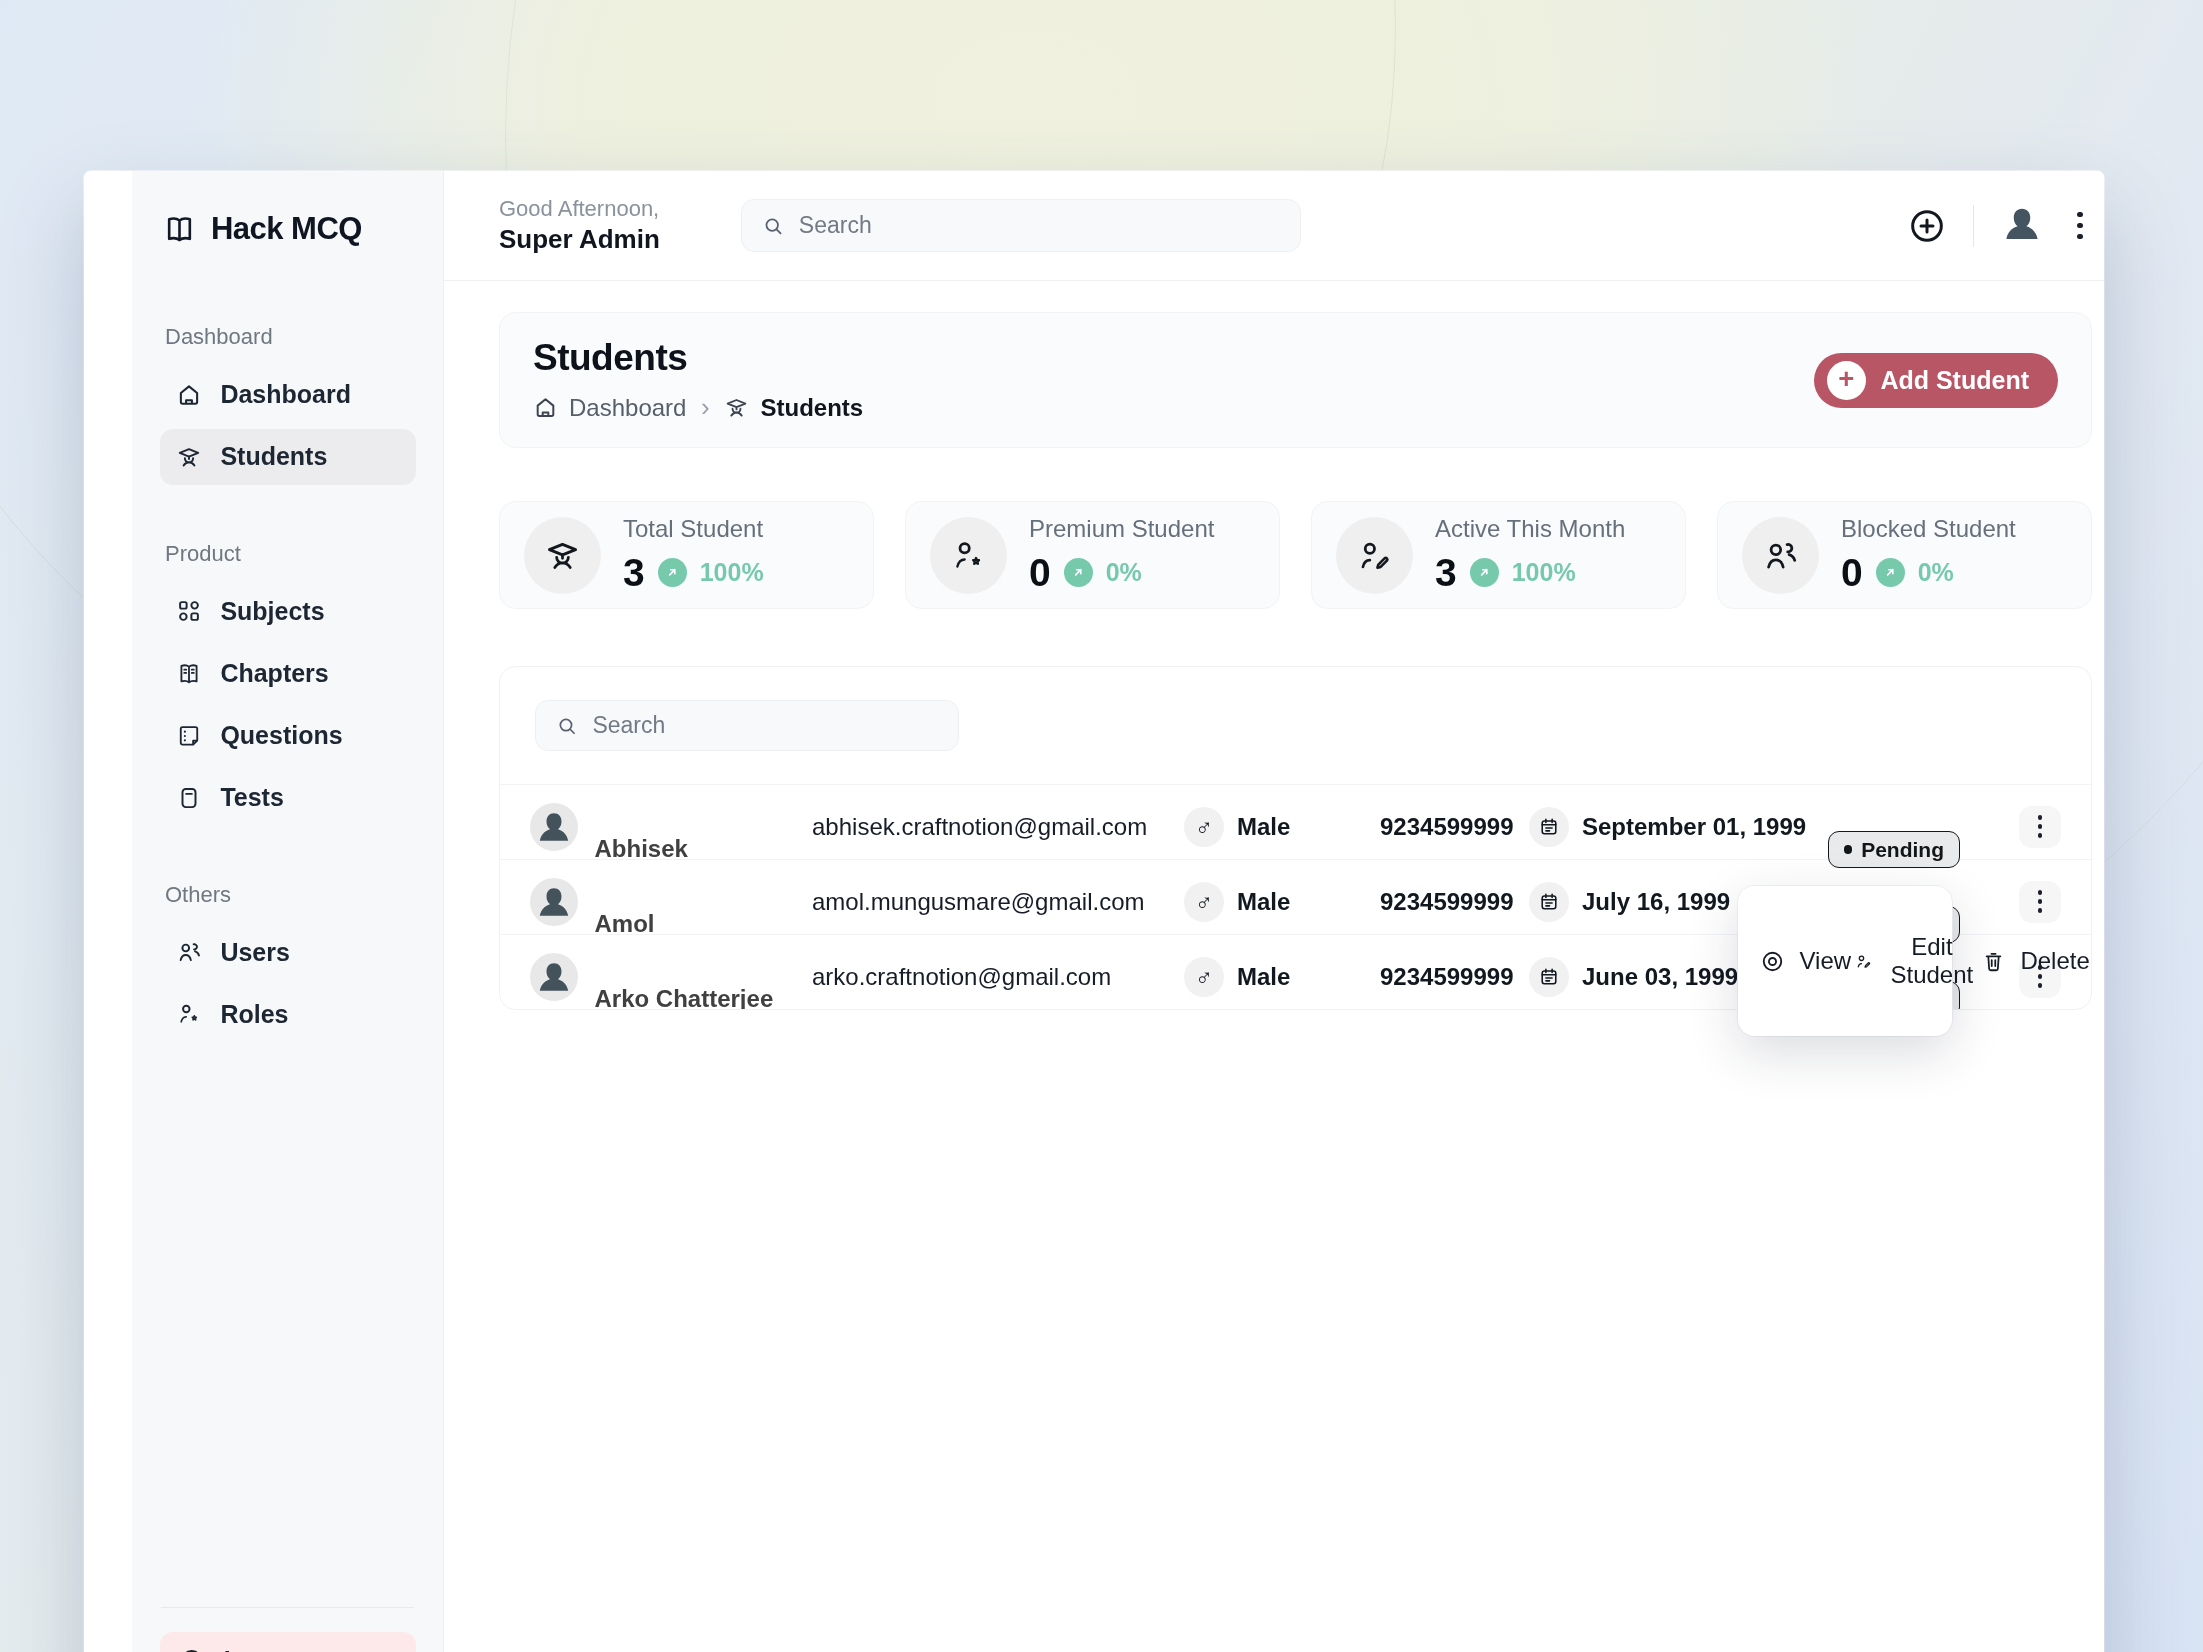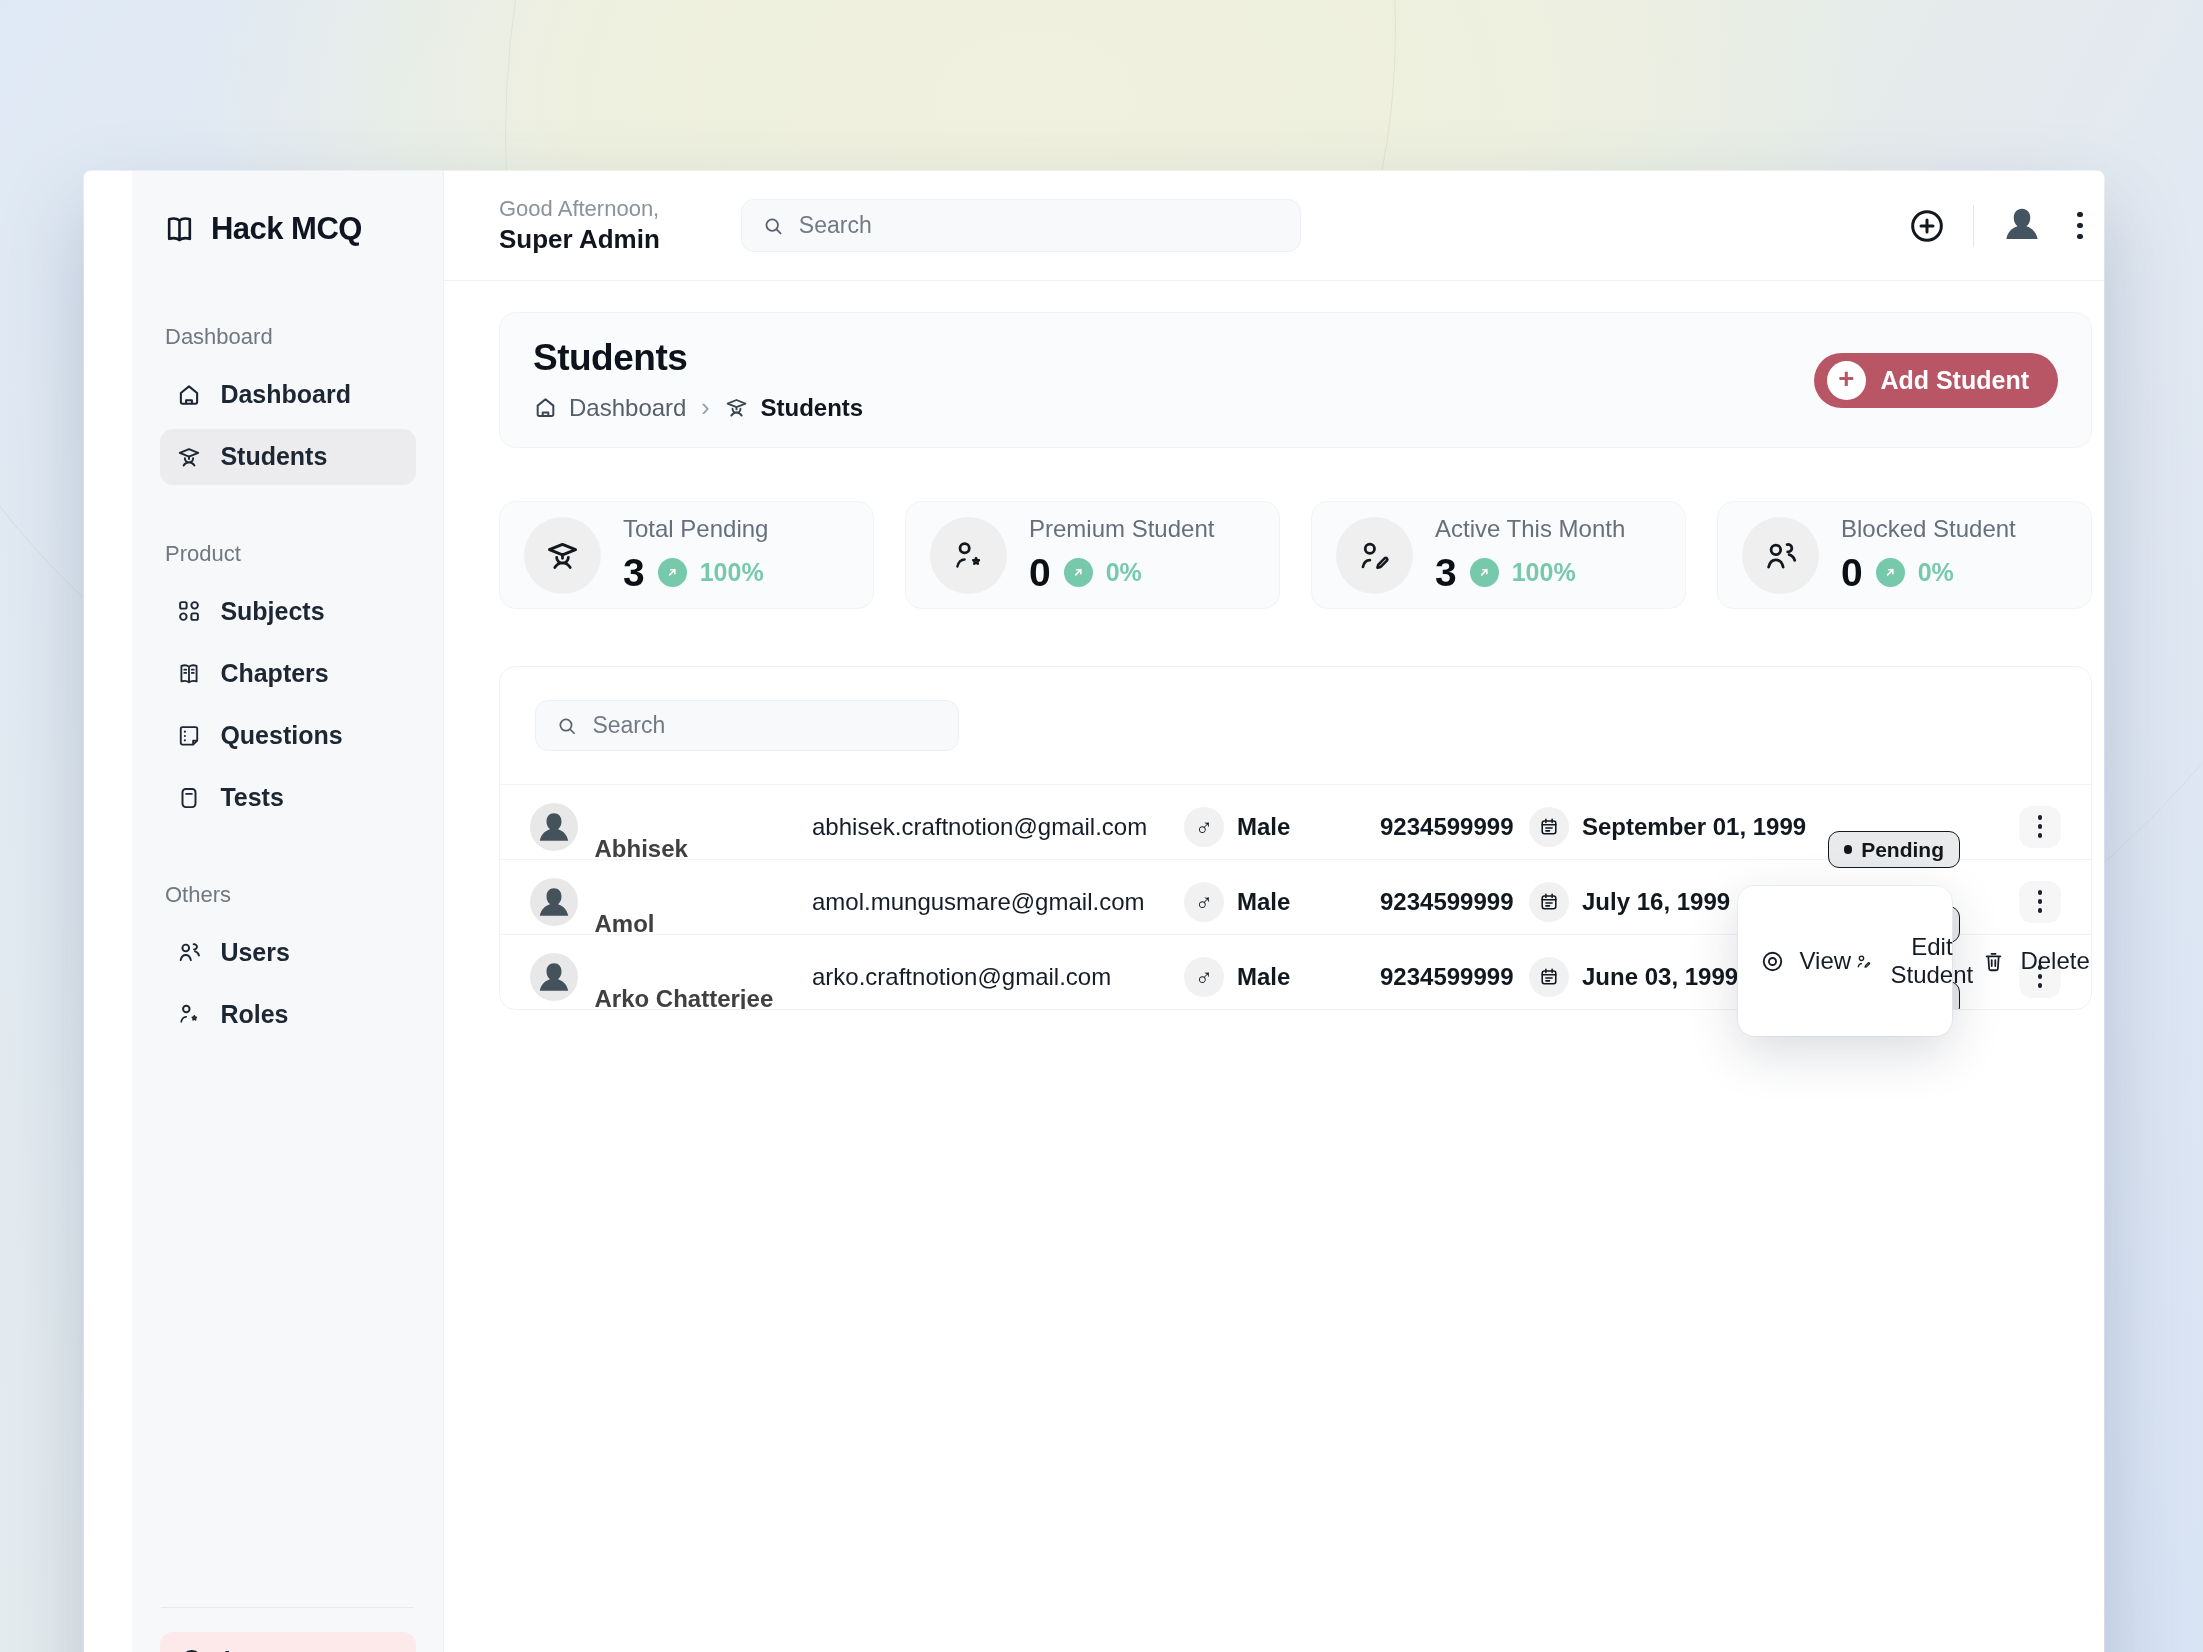--- a/index.html
+++ b/index.html
@@ -368,21 +368,21 @@
       </div>
 
       <div class="stats">
         <div class="stat-card">
           <div class="stat-icon">
               <svg viewBox="0 0 24 24">
                 <use href="#def-graduate"></use>
               </svg>
             </div>
           <div>
-            <div class="stat-label">Total Pending</div>
+            <div class="stat-label">Total Student</div>
             <div class="stat-valrow">
               <span class="stat-value">3</span>
               <span class="delta-bubble">
                   <svg viewBox="0 0 24 24">
                     <use href="#def-arrow-ur"></use>
                   </svg>
                 </span>
               <span class="delta-text">100%</span>
             </div>
           </div>

